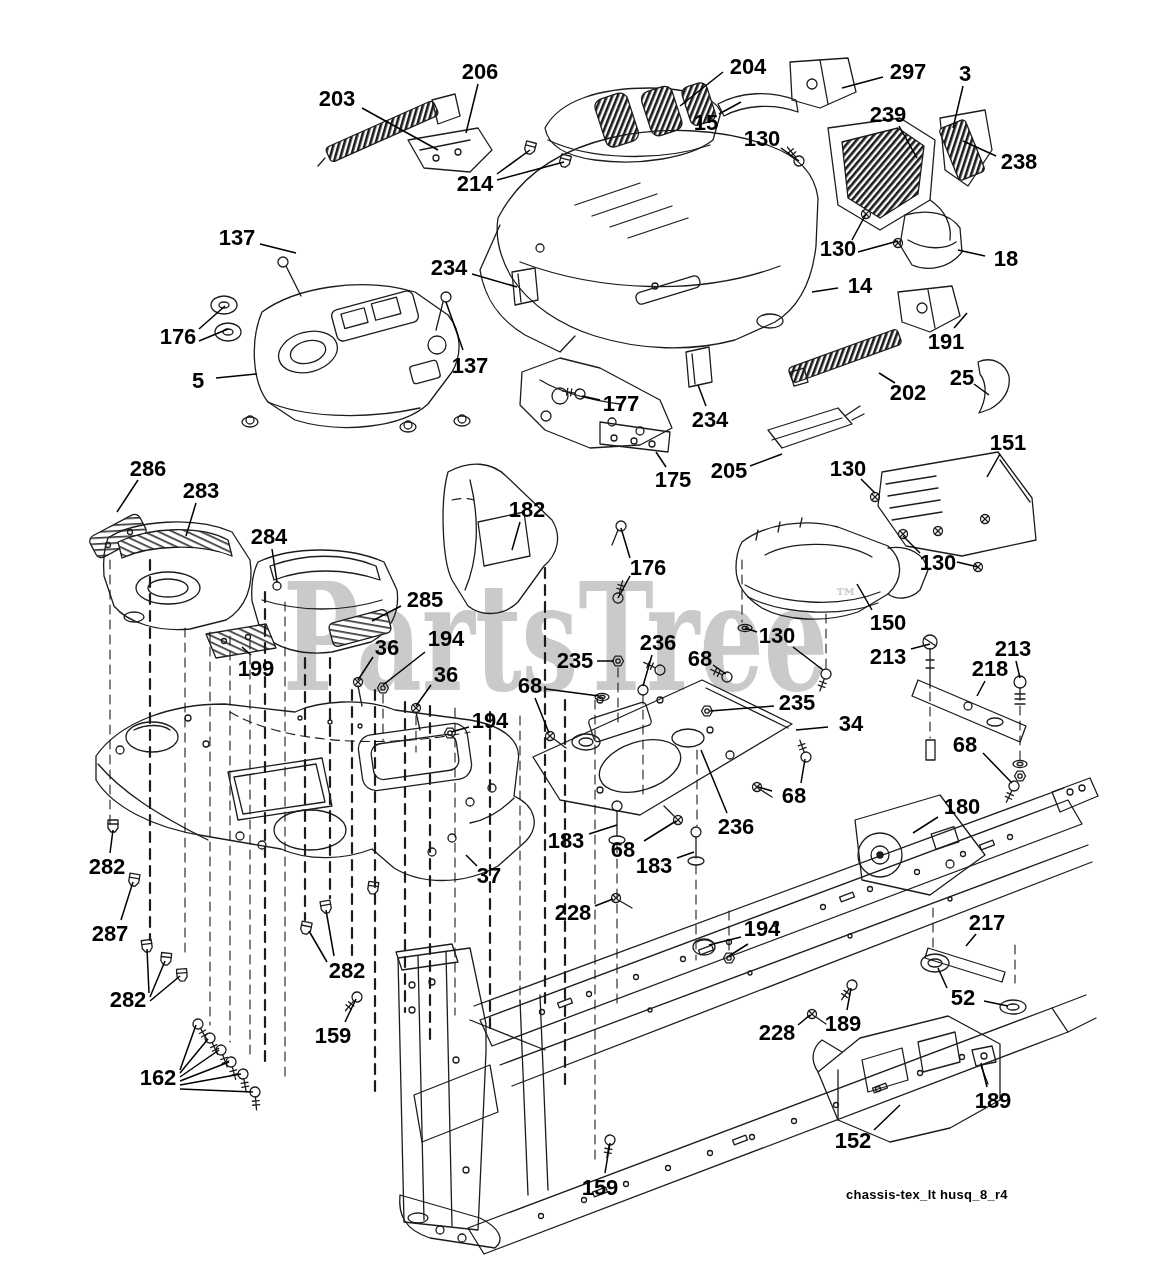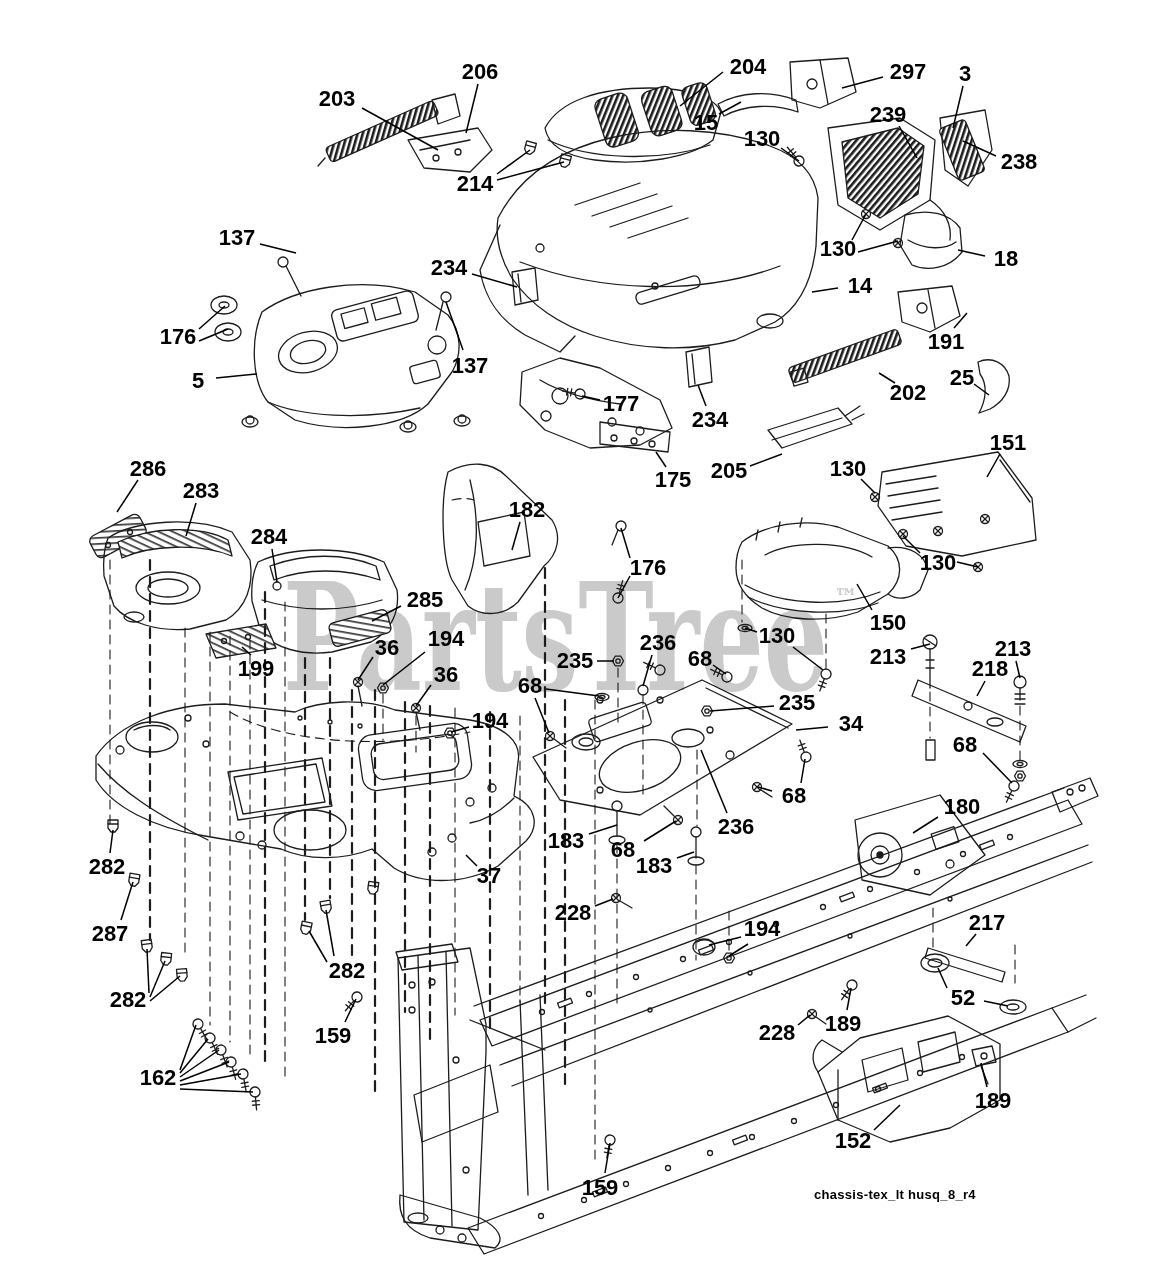--- a/index.html
+++ b/index.html
@@ -8,21 +8,21 @@
   svg{position:absolute;left:0;top:0;}
   .art{stroke:#1c1c1c;fill:none;stroke-width:1.3;stroke-linejoin:round;stroke-linecap:round;}
   .thin{stroke-width:1;}
   .dash{stroke-dasharray:9 6;stroke-width:1.1;}
   .dashb{stroke-dasharray:10 7;stroke-width:2.2;}
   .wm{font-family:"DejaVu Serif",serif;font-weight:bold;font-size:150px;fill:#cacaca;}
   .wmtm{font-family:"DejaVu Serif",serif;font-weight:bold;font-size:24px;fill:#cacaca;}
   .callout{font-family:"Liberation Sans",sans-serif;font-weight:bold;font-size:22px;
            fill:#000;text-anchor:middle;dominant-baseline:central;}
   .leader{stroke:#000;stroke-width:1.5;fill:none;}
-  .caption{position:absolute;left:814px;top:1187px;font-weight:bold;font-size:13px;
+  .caption{position:absolute;left:846px;top:1187px;font-weight:bold;font-size:13px;
            color:#000;letter-spacing:.3px;}
 </style>
 </head>
 <body>
 
 <div class="stage">
 <svg id="diagram" width="1149" height="1280" viewBox="0 0 1149 1280">
   <defs>
     <pattern id="hd" patternUnits="userSpaceOnUse" width="5" height="5" patternTransform="rotate(40)">
       <rect width="5" height="5" fill="#ffffff"></rect>

